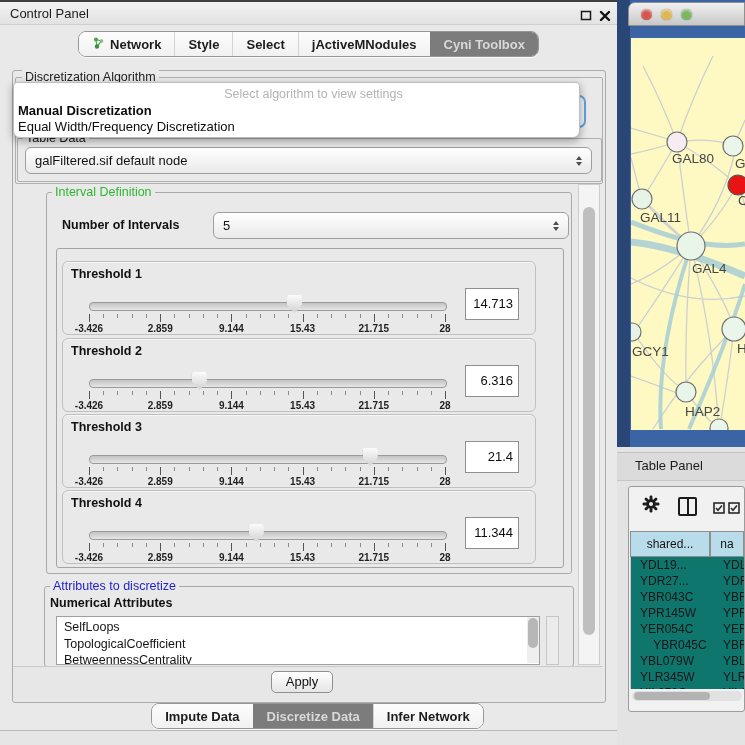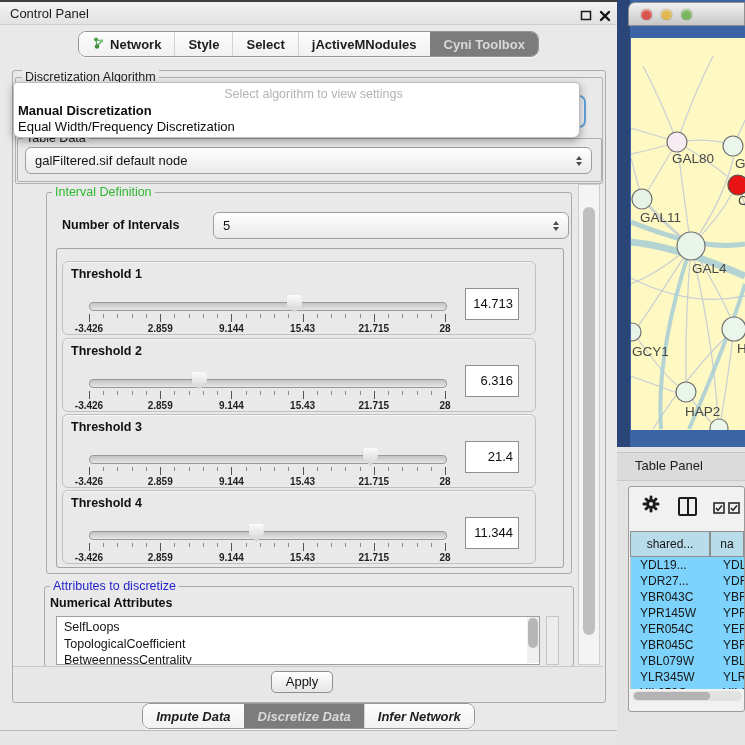--- a/index.html
+++ b/index.html
@@ -8,21 +8,21 @@
   .abs{position:absolute;}
 
   
   .control-panel{left:0;top:0;width:617px;height:730px;background:#e9e9e9;border-bottom:1px solid #b9b9b9;}
   .titlebar{left:0;top:0;width:617px;height:22px;background:linear-gradient(#f2f2f2,#e2e2e2);border-top:2px solid #3f3f3f;border-bottom:1px solid #cfcfcf;}
   .cp-title{left:10px;top:4px;font-size:13px;color:#1d1d1d;}
   .tb-btn{top:6px;width:12px;height:12px;cursor:default;}
 
   
   .tabbar{left:0;top:31px;width:617px;display:flex;justify-content:center;}
-  .bottom-tabs{left:0;top:703px;width:617px;display:flex;justify-content:center;font-style:italic;}
+  .bottom-tabs{left:9px;top:703px;width:617px;display:flex;justify-content:center;}
   .seg-group{display:inline-flex;border:1px solid #969696;border-radius:8px;overflow:hidden;background:#fbfbfb;height:24px;box-shadow:0 1px 0 rgba(255,255,255,.7);}
   .tab{display:flex;align-items:center;gap:5px;padding:0 13px;font-size:13px;font-weight:600;color:#1c1c1c;border-left:1px solid #d4d4d4;background:linear-gradient(#fdfdfd,#f1f1f1);cursor:default;white-space:nowrap;}
   .tab:first-child{border-left:none;}
   .tab.sel{background:#7c7c7c;color:#d9d9d9;border-left-color:#7c7c7c;}
 
   
   .outer-box{left:12px;top:70px;width:592px;height:631px;border:1px solid #ababab;border-radius:3px;}
   .algo-box{left:15px;top:77px;width:586px;height:105px;border:1px solid #b0b0b0;border-radius:2px;}
   .algo-label{left:22px;top:70px;font-size:12.5px;color:#222;background:#e9e9e9;padding:0 3px;z-index:5;}
   .combo{box-sizing:border-box;border:1px solid #9e9e9e;border-radius:6px;background:linear-gradient(#ffffff,#e9e9e9);font-size:13px;color:#111;display:flex;align-items:center;padding:0 24px 0 9px;}
@@ -86,21 +86,21 @@
   
   .tp-region{left:617px;top:447px;width:128px;height:298px;background:#e3e3e3;}
   .tp-titlebar{left:617px;top:452px;width:128px;height:27px;background:#dbdbdb;border-top:1px solid #c3c3c3;border-bottom:1px solid #c7c7c7;}
   .tp-title{left:18px;top:5px;font-size:13px;color:#1d1d1d;}
   .tp-box{left:628px;top:486px;width:117px;height:226px;background:#f1f1f1;border:1px solid #9b9b9b;border-radius:3px;box-sizing:border-box;}
   .cols-icon{left:49px;top:10px;width:15px;height:15px;border:2px solid #1b1b1b;border-radius:2px;background:#f1f1f1;}
   .cols-icon:after{content:"";position:absolute;left:6.5px;top:0;width:2px;height:100%;background:#1b1b1b;}
   .tp-table{left:1px;top:44px;width:114px;}
   .tp-hrow{display:flex;height:26px;}
   .tp-hcell{box-sizing:border-box;border:1px solid #8e8e8e;font-size:12px;color:#141414;display:flex;align-items:center;justify-content:center;overflow:hidden;white-space:nowrap;}
-  .tp-rows{height:132px;overflow:hidden;background:#7dd3fc;border-left:1px solid #c9c9c9;}
+  .tp-rows{height:132px;overflow:hidden;background:#0f766e;border-left:1px solid #c9c9c9;}
   .tp-row{display:flex;height:16px;}
   .tp-cell{font-size:12px;color:#161616;line-height:16px;overflow:hidden;white-space:nowrap;}
   .hscroll{left:3px;top:204px;width:110px;height:10px;background:#e2e2e2;border-radius:5px;}
   .hscroll .hthumb{position:absolute;left:2px;top:1px;width:76px;height:8px;border-radius:4px;background:#b3b3b3;}
 </style>
 </head>
 <body>
 
 <div id="screen">
 
@@ -507,21 +507,21 @@
           </div>
           <div class="tp-row">
             <div class="tp-cell" style="width: 80px; flex: 0 0 auto; padding-left: 9px;">YPR145W</div>
             <div class="tp-cell" style="width: 34px; flex: 1 1 0%; padding-left: 3px;">YPR1</div>
           </div>
           <div class="tp-row">
             <div class="tp-cell" style="width: 80px; flex: 0 0 auto; padding-left: 9px;">YER054C</div>
             <div class="tp-cell" style="width: 34px; flex: 1 1 0%; padding-left: 3px;">YER0</div>
           </div>
           <div class="tp-row">
-            <div class="tp-cell" style="width: 80px; flex: 0 0 auto; padding-left: 9px;">YBR045C</div>
+            <div class="tp-cell" style="width: 80px; flex: 0 0 auto; padding-left: 9px; text-align: center;">YBR045C</div>
             <div class="tp-cell" style="width: 34px; flex: 1 1 0%; padding-left: 3px;">YBR0</div>
           </div>
           <div class="tp-row">
             <div class="tp-cell" style="width: 80px; flex: 0 0 auto; padding-left: 9px;">YBL079W</div>
             <div class="tp-cell" style="width: 34px; flex: 1 1 0%; padding-left: 3px;">YBL0</div>
           </div>
           <div class="tp-row">
             <div class="tp-cell" style="width: 80px; flex: 0 0 auto; padding-left: 9px;">YLR345W</div>
             <div class="tp-cell" style="width: 34px; flex: 1 1 0%; padding-left: 3px;">YLR3</div>
           </div>

